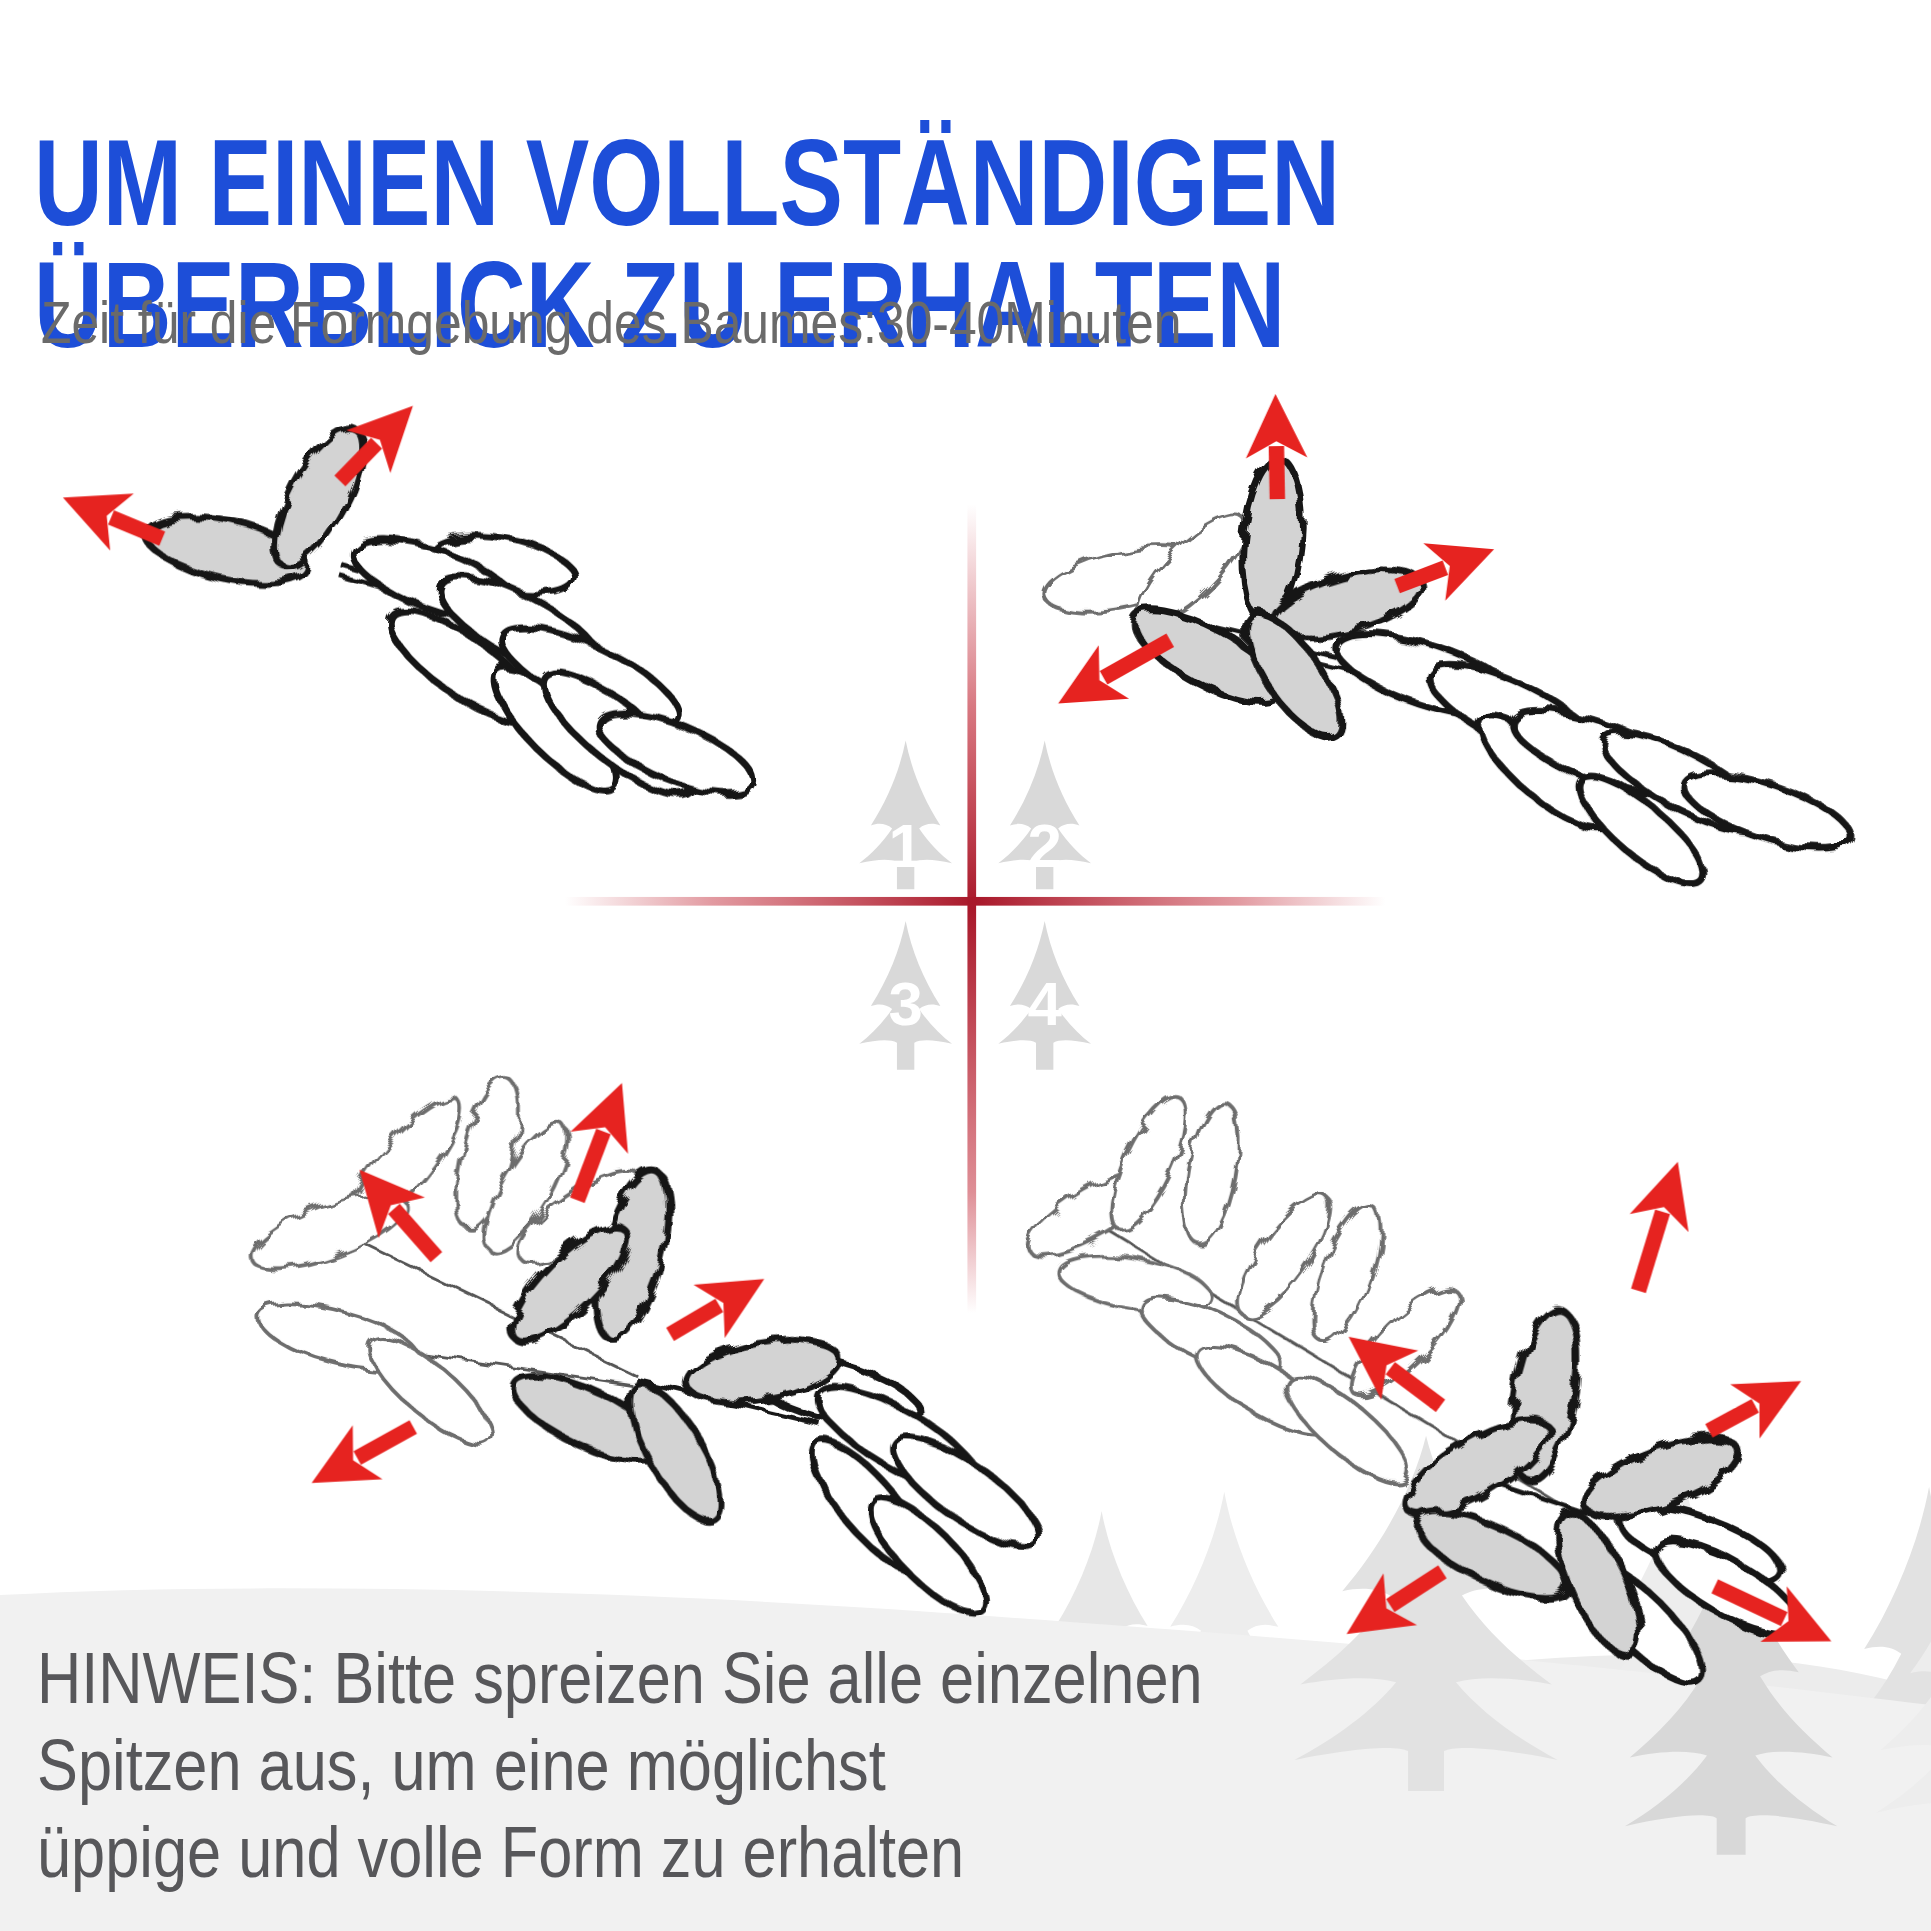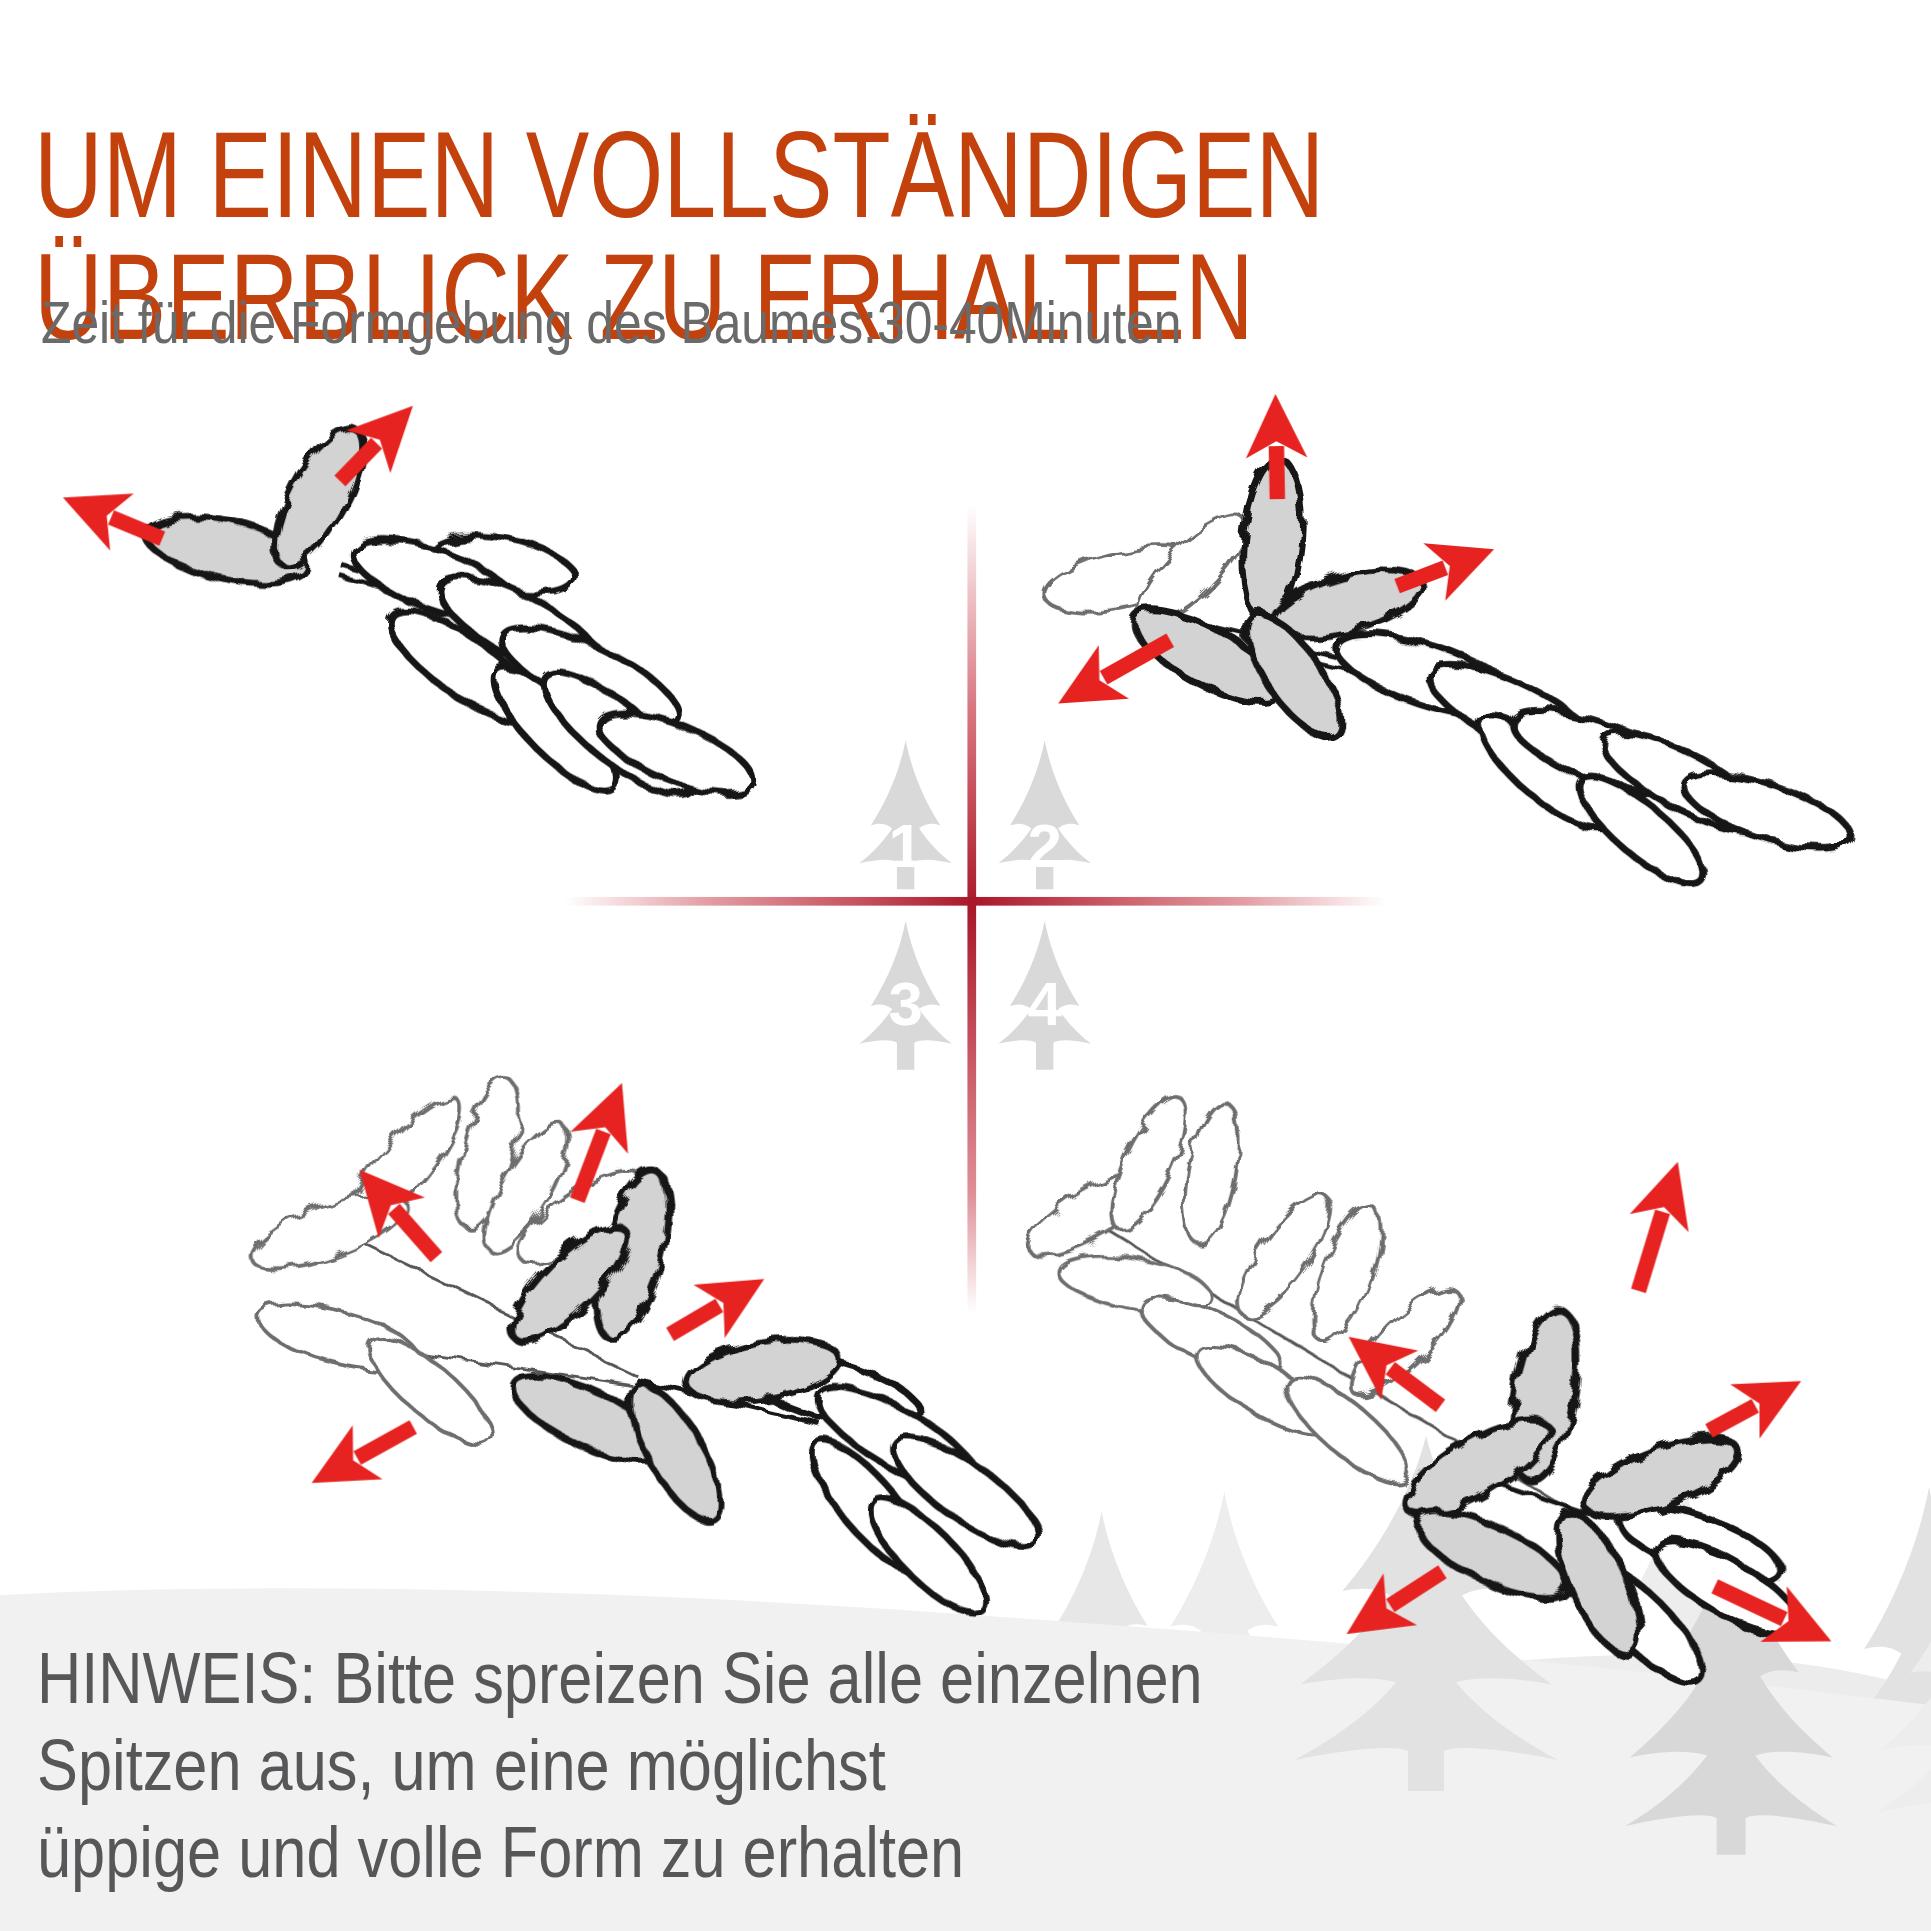--- a/index.html
+++ b/index.html
@@ -1,21 +1,21 @@
 <!DOCTYPE html>
 <html><head>
 <meta charset="utf-8">
 <style>
   html,body{margin:0;padding:0;background:#ffffff;}
   body{width:1931px;height:1931px;overflow:hidden;font-family:"Liberation Sans",sans-serif;}
   .page{position:relative;width:1931px;height:1931px;background:#ffffff;}
   svg.art{position:absolute;left:0;top:0;width:1931px;height:1931px;}
 
-  .title{position:absolute;left:34px;top:32px;color:#c2410c;font-size:122px;
-         line-height:122px;font-weight:400;white-space:nowrap;letter-spacing:0px;}
+  .title{position:absolute;left:34px;top:40px;color:#1d4ed8;font-size:122px;
+         line-height:122px;font-weight:700;white-space:nowrap;letter-spacing:0px;}
   .title .line{display:block;transform:scaleX(0.78);transform-origin:0 0;}
 
   .subtitle{position:absolute;left:41px;top:288px;font-size:60px;color:#6A6A6A;
             font-weight:400;white-space:nowrap;transform:scaleX(0.83);transform-origin:0 0;}
 
   .note{position:absolute;left:37px;top:1634px;font-size:73px;line-height:87px;
         color:#57575A;font-weight:400;white-space:nowrap;transform:scaleX(0.84);
         transform-origin:0 0;}
   .note .nline{display:block;}
 

